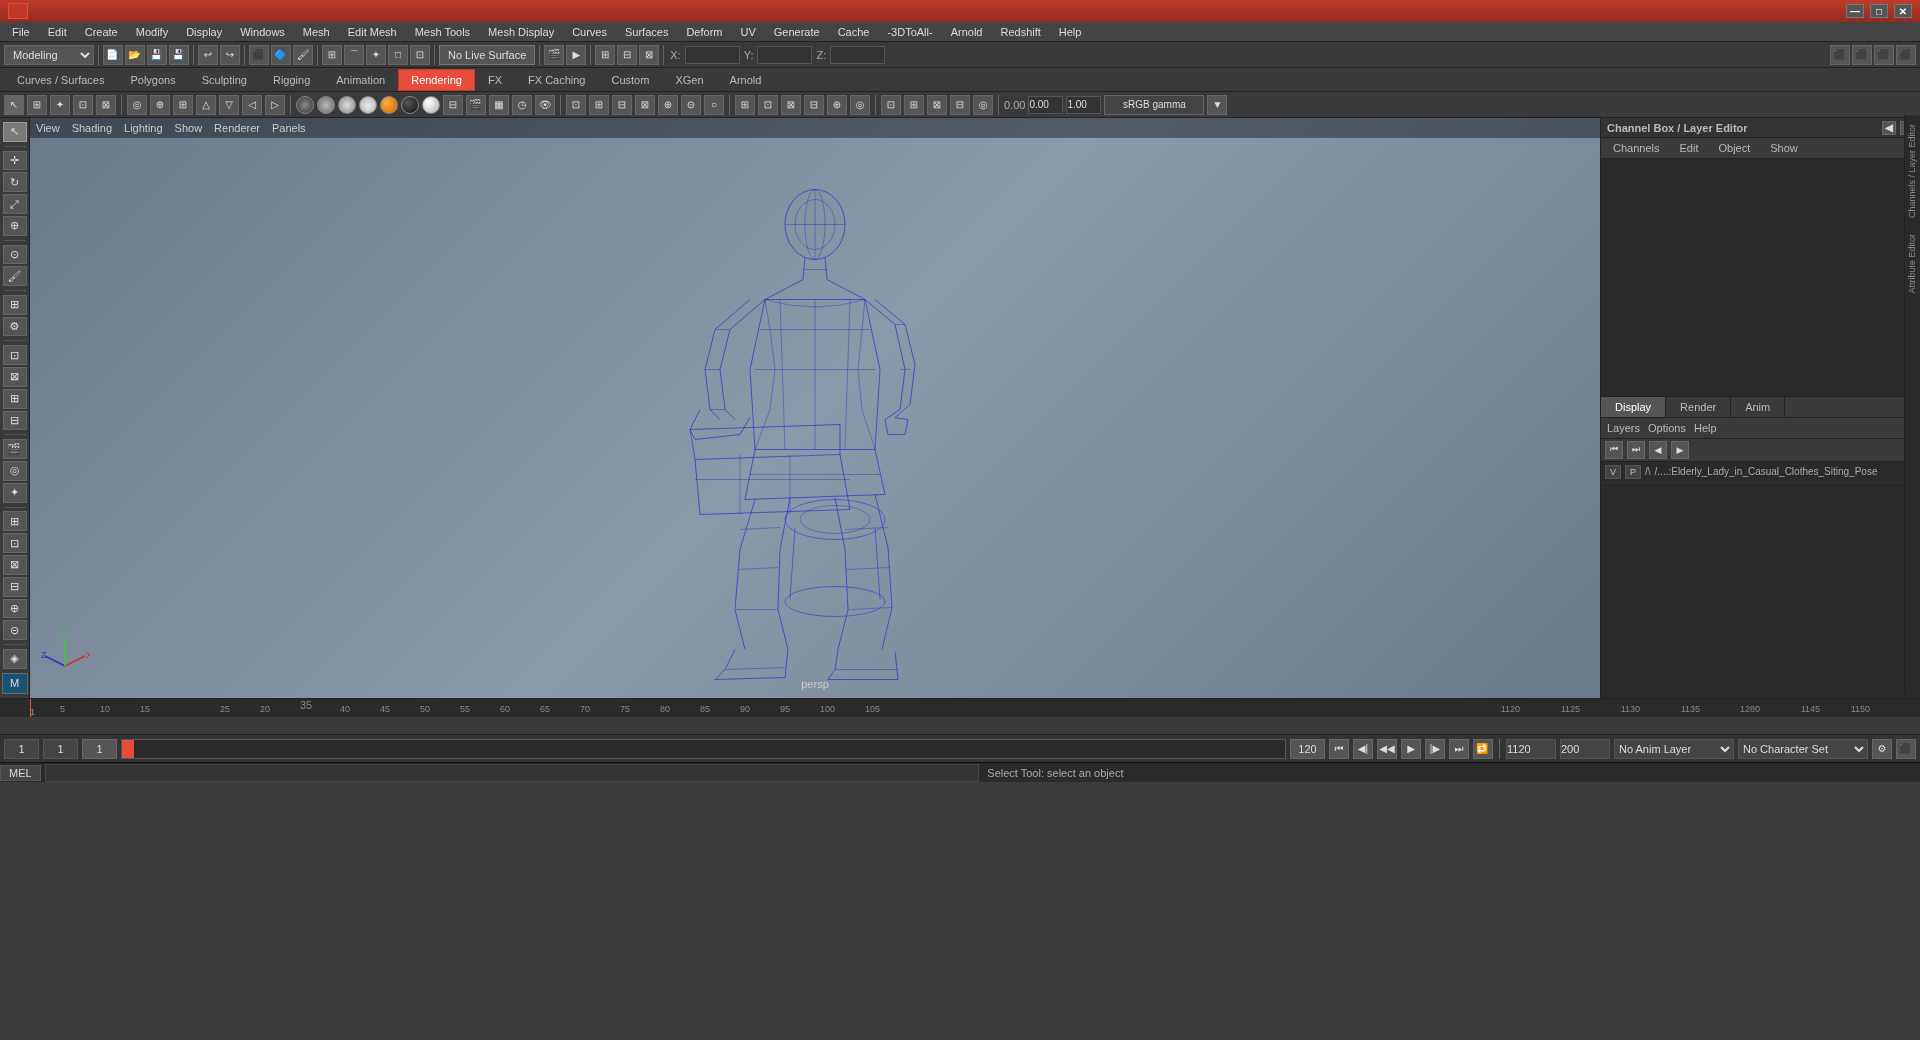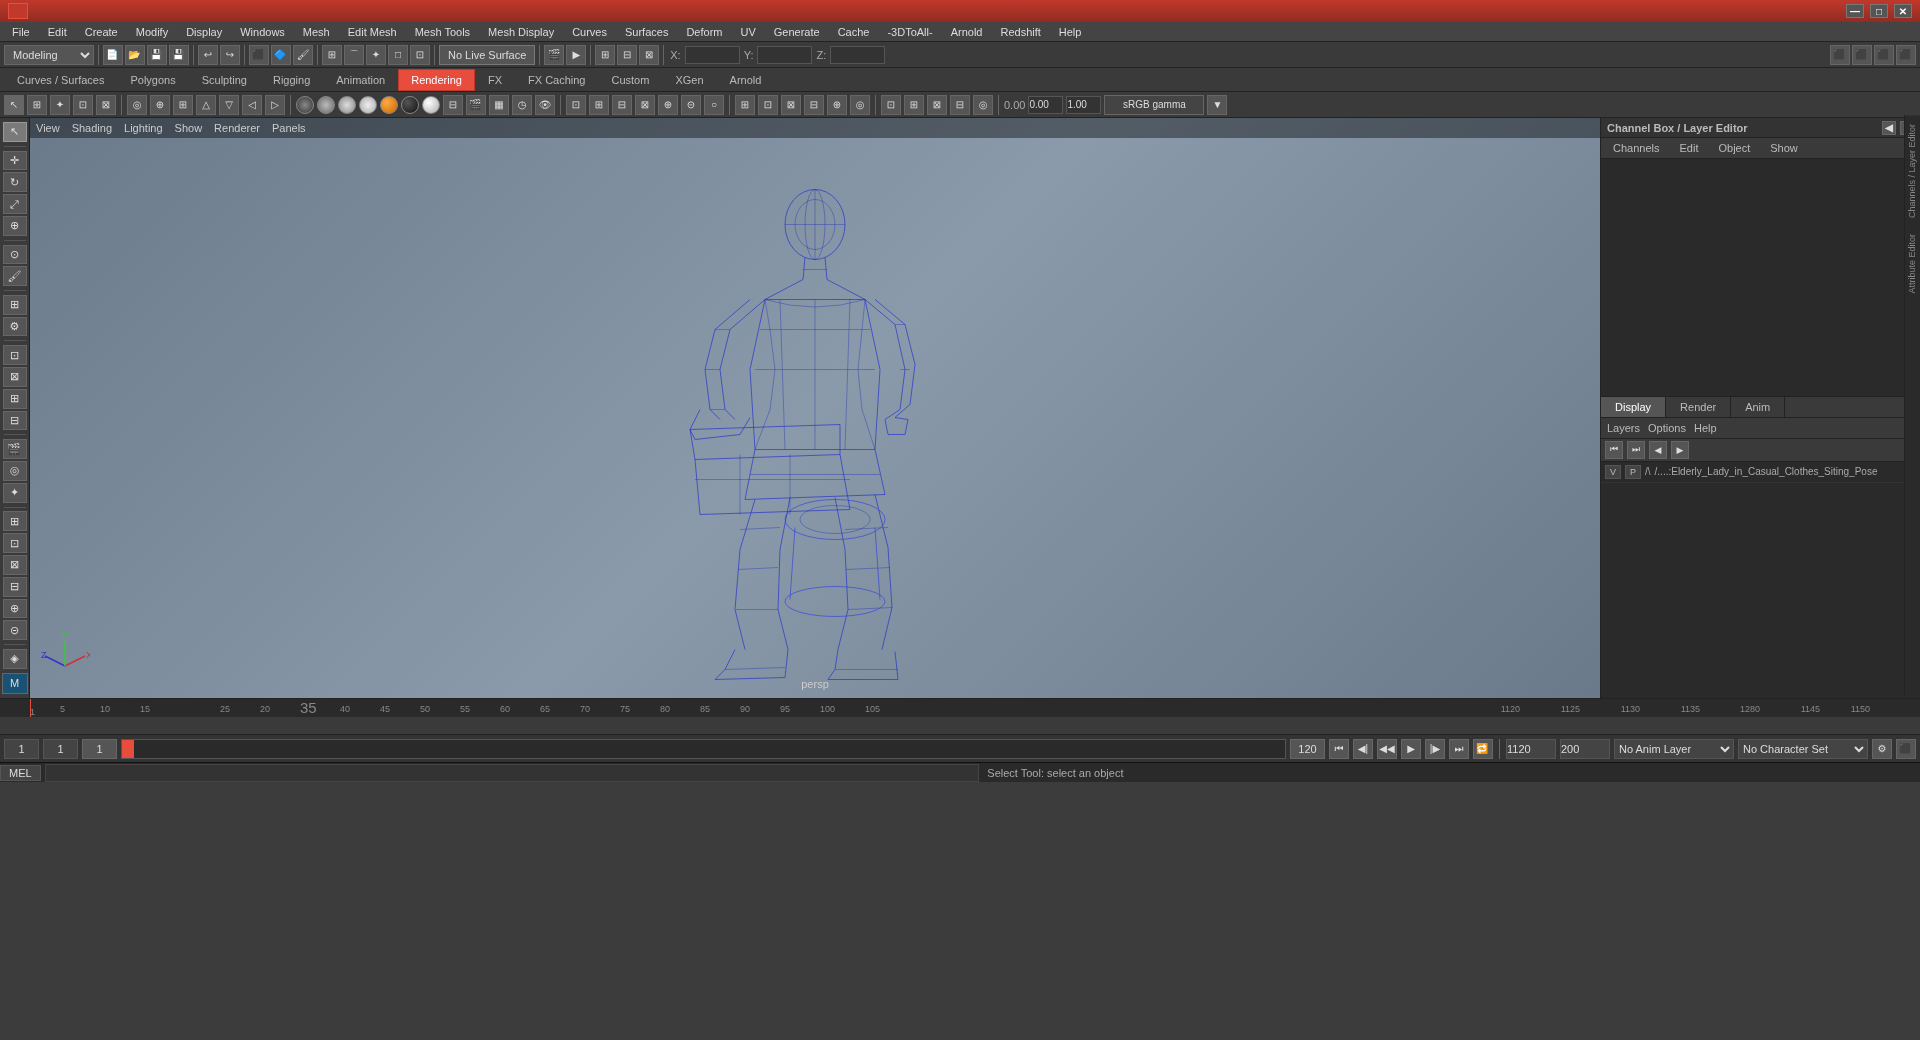--- a/index.html
+++ b/index.html
@@ -680,21 +680,21 @@
 
     <div style="position:absolute;left:30px;top:0;bottom:0;width:1px;background:#e74c3c;"></div>
 
     <div style="position:absolute;left:30px;top:8px;font-size:9px;color:#888;">1</div>
     <div style="position:absolute;left:60px;top:5px;font-size:9px;color:#888;">5</div>
     <div style="position:absolute;left:100px;top:5px;font-size:9px;color:#888;">10</div>
     <div style="position:absolute;left:140px;top:5px;font-size:9px;color:#888;">15</div>
     <div style="position:absolute;left:180px;top:5px;font-size:9px;color:#888;margin-top:20px;">20</div>
     <div style="position:absolute;left:220px;top:5px;font-size:9px;color:#888;">25</div>
     <div style="position:absolute;left:260px;top:5px;font-size:9px;color:#888;">20</div>
-    <div style="position:absolute;left:300px;top:0;font-size:15px;color:#888;">35</div>
+    <div style="position:absolute;left:300px;top:0;font-size:11px;color:#888;">35</div>
     <div style="position:absolute;left:340px;top:5px;font-size:9px;color:#888;">40</div>
     <div style="position:absolute;left:380px;top:5px;font-size:9px;color:#888;">45</div>
     <div style="position:absolute;left:420px;top:5px;font-size:9px;color:#888;">50</div>
     <div style="position:absolute;left:460px;top:5px;font-size:9px;color:#888;">55</div>
     <div style="position:absolute;left:500px;top:5px;font-size:9px;color:#888;">60</div>
     <div style="position:absolute;left:540px;top:5px;font-size:9px;color:#888;">65</div>
     <div style="position:absolute;left:580px;top:5px;font-size:9px;color:#888;">70</div>
     <div style="position:absolute;left:620px;top:5px;font-size:9px;color:#888;">75</div>
     <div style="position:absolute;left:660px;top:5px;font-size:9px;color:#888;">80</div>
     <div style="position:absolute;left:700px;top:5px;font-size:9px;color:#888;">85</div>

